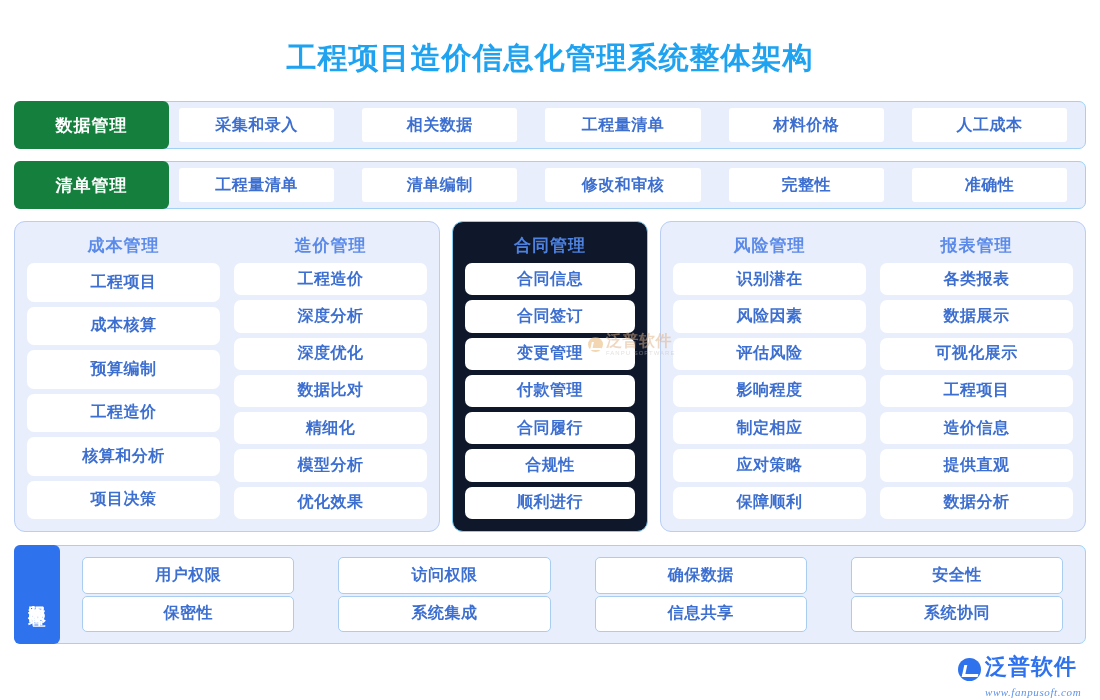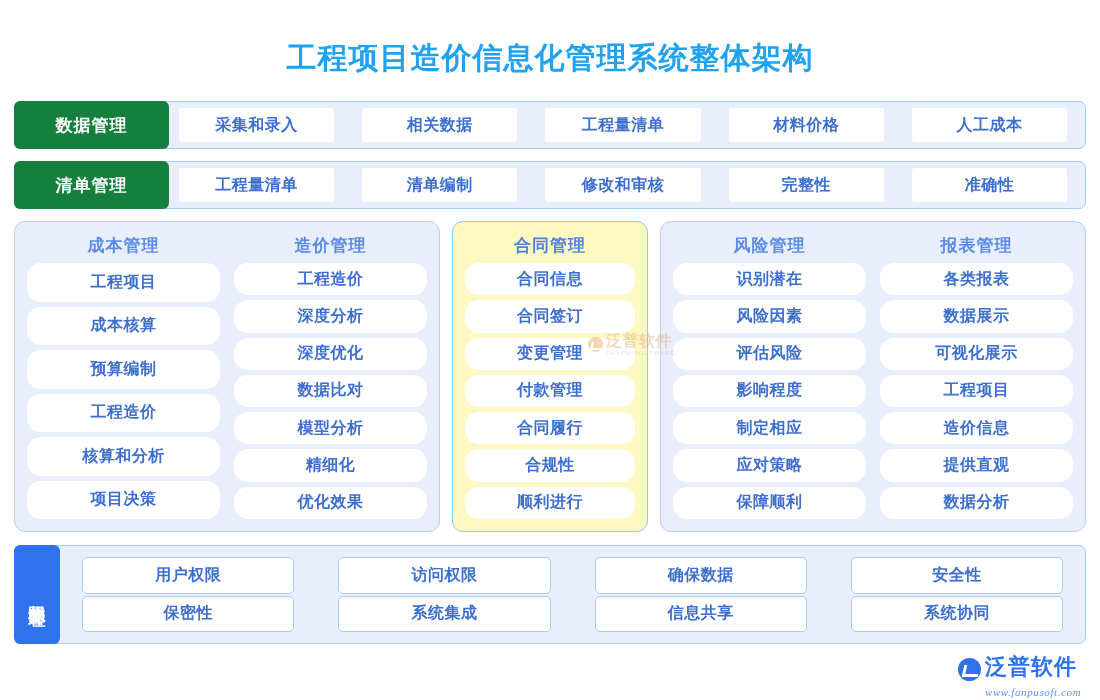--- a/index.html
+++ b/index.html
@@ -98,21 +98,21 @@
     gap: 12px;
   }
   .panel {
     box-sizing: border-box;
     border-radius: 11px;
     padding: 9px 12px 12px 12px;
     display: flex;
     gap: 14px;
   }
   .panel-left  { flex: 0 0 426px; background: #e8eefc; border: 1px solid #b9cdf5; }
-  .panel-mid   { flex: 0 0 196px; background: #fef9c3; border: 1px solid #84cef2; }
+  .panel-mid   { flex: 0 0 196px; background: #0f172a; border: 1px solid #84cef2; }
   .panel-right { flex: 1 1 auto;  background: #e8eefc; border: 1px solid #b9cdf5; }
 
   .panel-col {
     flex: 1 1 0;
     display: flex;
     flex-direction: column;
     min-width: 0;
   }
   .panel-head {
     height: 28px;
@@ -130,21 +130,21 @@
 
   .panel-items {
     flex: 1 1 auto;
     display: flex;
     flex-direction: column;
     gap: 5px;
   }
   .panel-card {
     flex: 1 1 0;
     background: #ffffff;
-    border-radius: 14px;
+    border-radius: 7px;
     display: flex;
     align-items: center;
     justify-content: center;
     color: #3d6fd0;
     font-size: 16px;
     font-weight: bold;
     letter-spacing: 0.5px;
     white-space: nowrap;
   }
 
@@ -316,22 +316,22 @@
           <div class="panel-card">项目决策</div>
         </div>
       </div>
       <div class="panel-col">
         <div class="panel-head">造价管理</div>
         <div class="panel-items">
           <div class="panel-card">工程造价</div>
           <div class="panel-card">深度分析</div>
           <div class="panel-card">深度优化</div>
           <div class="panel-card">数据比对</div>
+          <div class="panel-card">精细化</div>
           <div class="panel-card">模型分析</div>
-          <div class="panel-card">精细化</div>
           <div class="panel-card">优化效果</div>
         </div>
       </div>
     </div>
 
     <div class="panel panel-mid">
       <div class="panel-col">
         <div class="panel-head">合同管理</div>
         <div class="panel-items">
           <div class="panel-card">合同信息</div>

